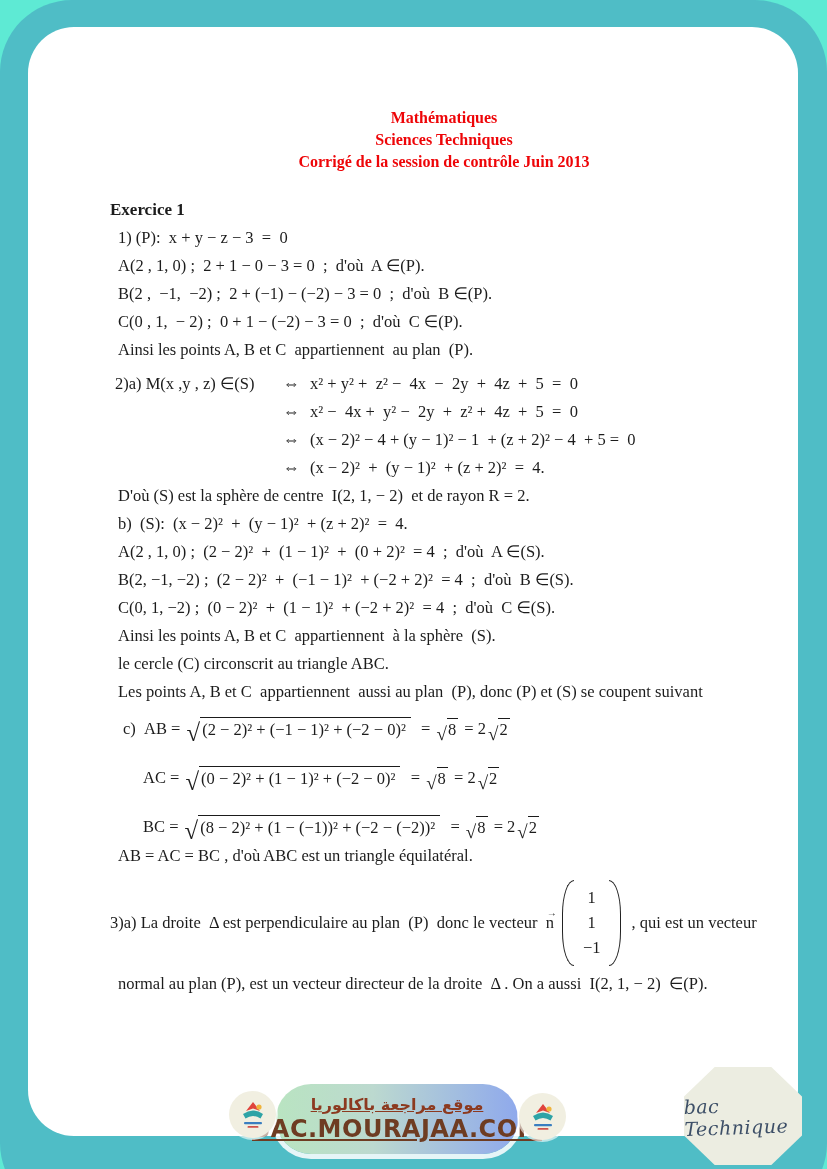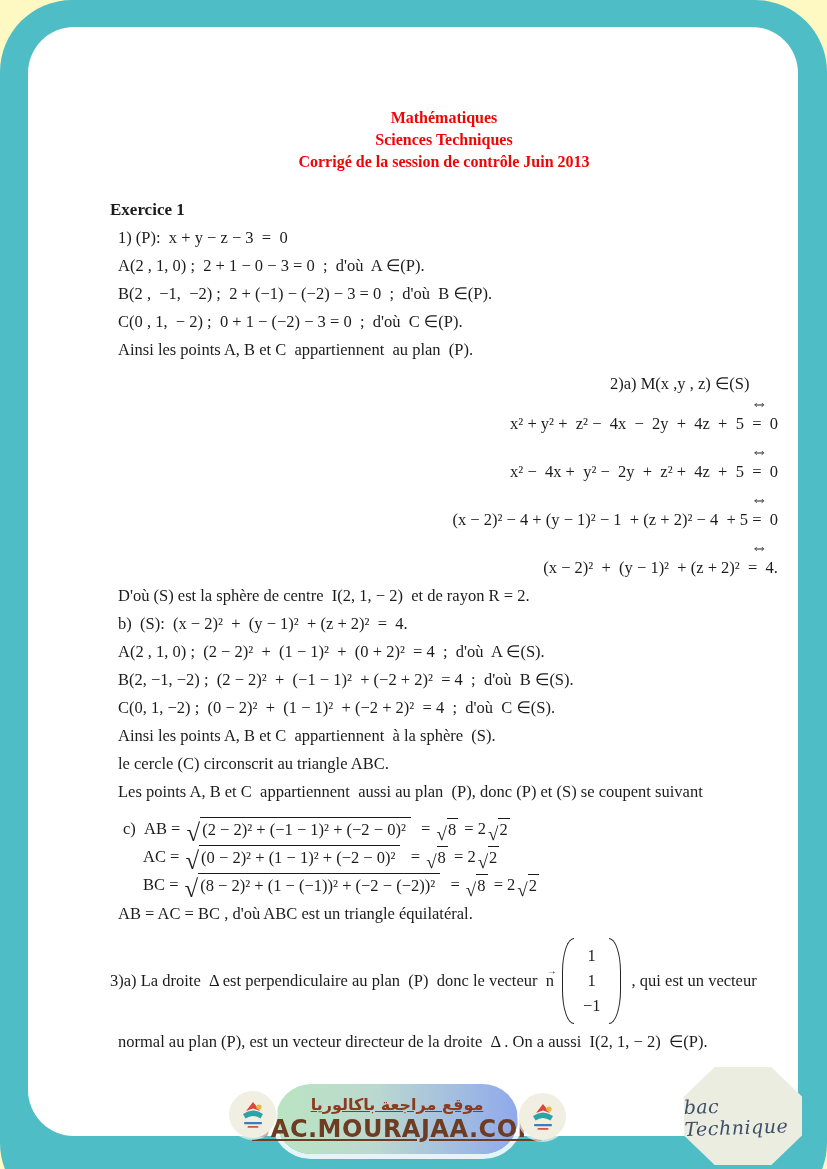--- a/index.html
+++ b/index.html
@@ -1,45 +1,45 @@
 <!DOCTYPE html>
 <html><head>
 <meta charset="utf-8">
 <style>
   html,body { margin:0; padding:0; background:#ffffff; }
   .canvas {
     position:relative; width:827px; height:1169px; overflow:hidden;
-    background:#fef9c3; font-family:"Liberation Serif", serif; color:#1c1c1c;
+    background:#5eead4; font-family:"Liberation Serif", serif; color:#1c1c1c;
   }
   
   .frame {
     position:absolute; left:0; top:0; width:827px; height:1215px;
     background:#4fbdc6; border-radius:72px;
   }
   .page {
     position:absolute; left:28px; top:27px; width:770px; height:1109px;
     background:#ffffff; border-radius:46px;
   }
   
   .content {
     position:absolute; left:35px; top:27px; width:757px;
     padding:80px 14px 0 75px; box-sizing:border-box;
     font-size:16.5px; line-height:20px;
   }
   .title { text-align:center; font-weight:bold; font-size:16px; line-height:22px; }
   .ex { font-size:17px; font-weight:bold; margin:27px 0 0 0; }
   p.l { margin:8px; white-space:pre-wrap; }
   .t { white-space:pre-wrap; }
-  .mt12{margin-top:12px}.mt13{margin-top:5px}.mt14{margin-top:14px}.mt15{margin-top:15px}
+  .mt12{margin-top:12px}.mt13{margin-top:26px}.mt14{margin-top:14px}.mt15{margin-top:15px}
   .mt16{margin-top:16px}.mt17{margin-top:17px}.mt18{margin-top:18px}
   .ind3{margin-left:3px}.ind8{margin-left:8px}.ind13{margin-left:13px}
   .ind28{margin-left:28px}.ind30{margin-left:30px}.ind33{margin-left:33px}.ind35{margin-left:35px}.ind40{margin-left:40px}
   
   .eqblock { margin-top:14px; margin-left:5px; }
-  .eqrow { display:flex; align-items:flex-end; white-space:pre-wrap;flex-direction:column; }
+  .eqrow { display:flex; align-items:flex-end; white-space:pre-wrap; }
   .eqrow + .eqrow { margin-top:8px; }
   .eqintro { width:168px; flex:none; }
   .cont { margin-left:168px; }
   .arr { margin-right:10px; font-size:17px; }
   
   .sq { display:inline-flex; align-items:flex-end; margin:0 2px; vertical-align:-2px; }
   .sq .sg { font-size:1.5em; line-height:0.75; transform:translateY(3px); }
   .sq .sb { border-top:1.4px solid #1b1b1b; padding:2px 5px 0 2px; white-space:pre-wrap; }
   .sq.sm .sg { font-size:1.15em; line-height:0.8; transform:translateY(2px); }
   .sq.sm .sb { padding:1px 2px 0 1px; }

